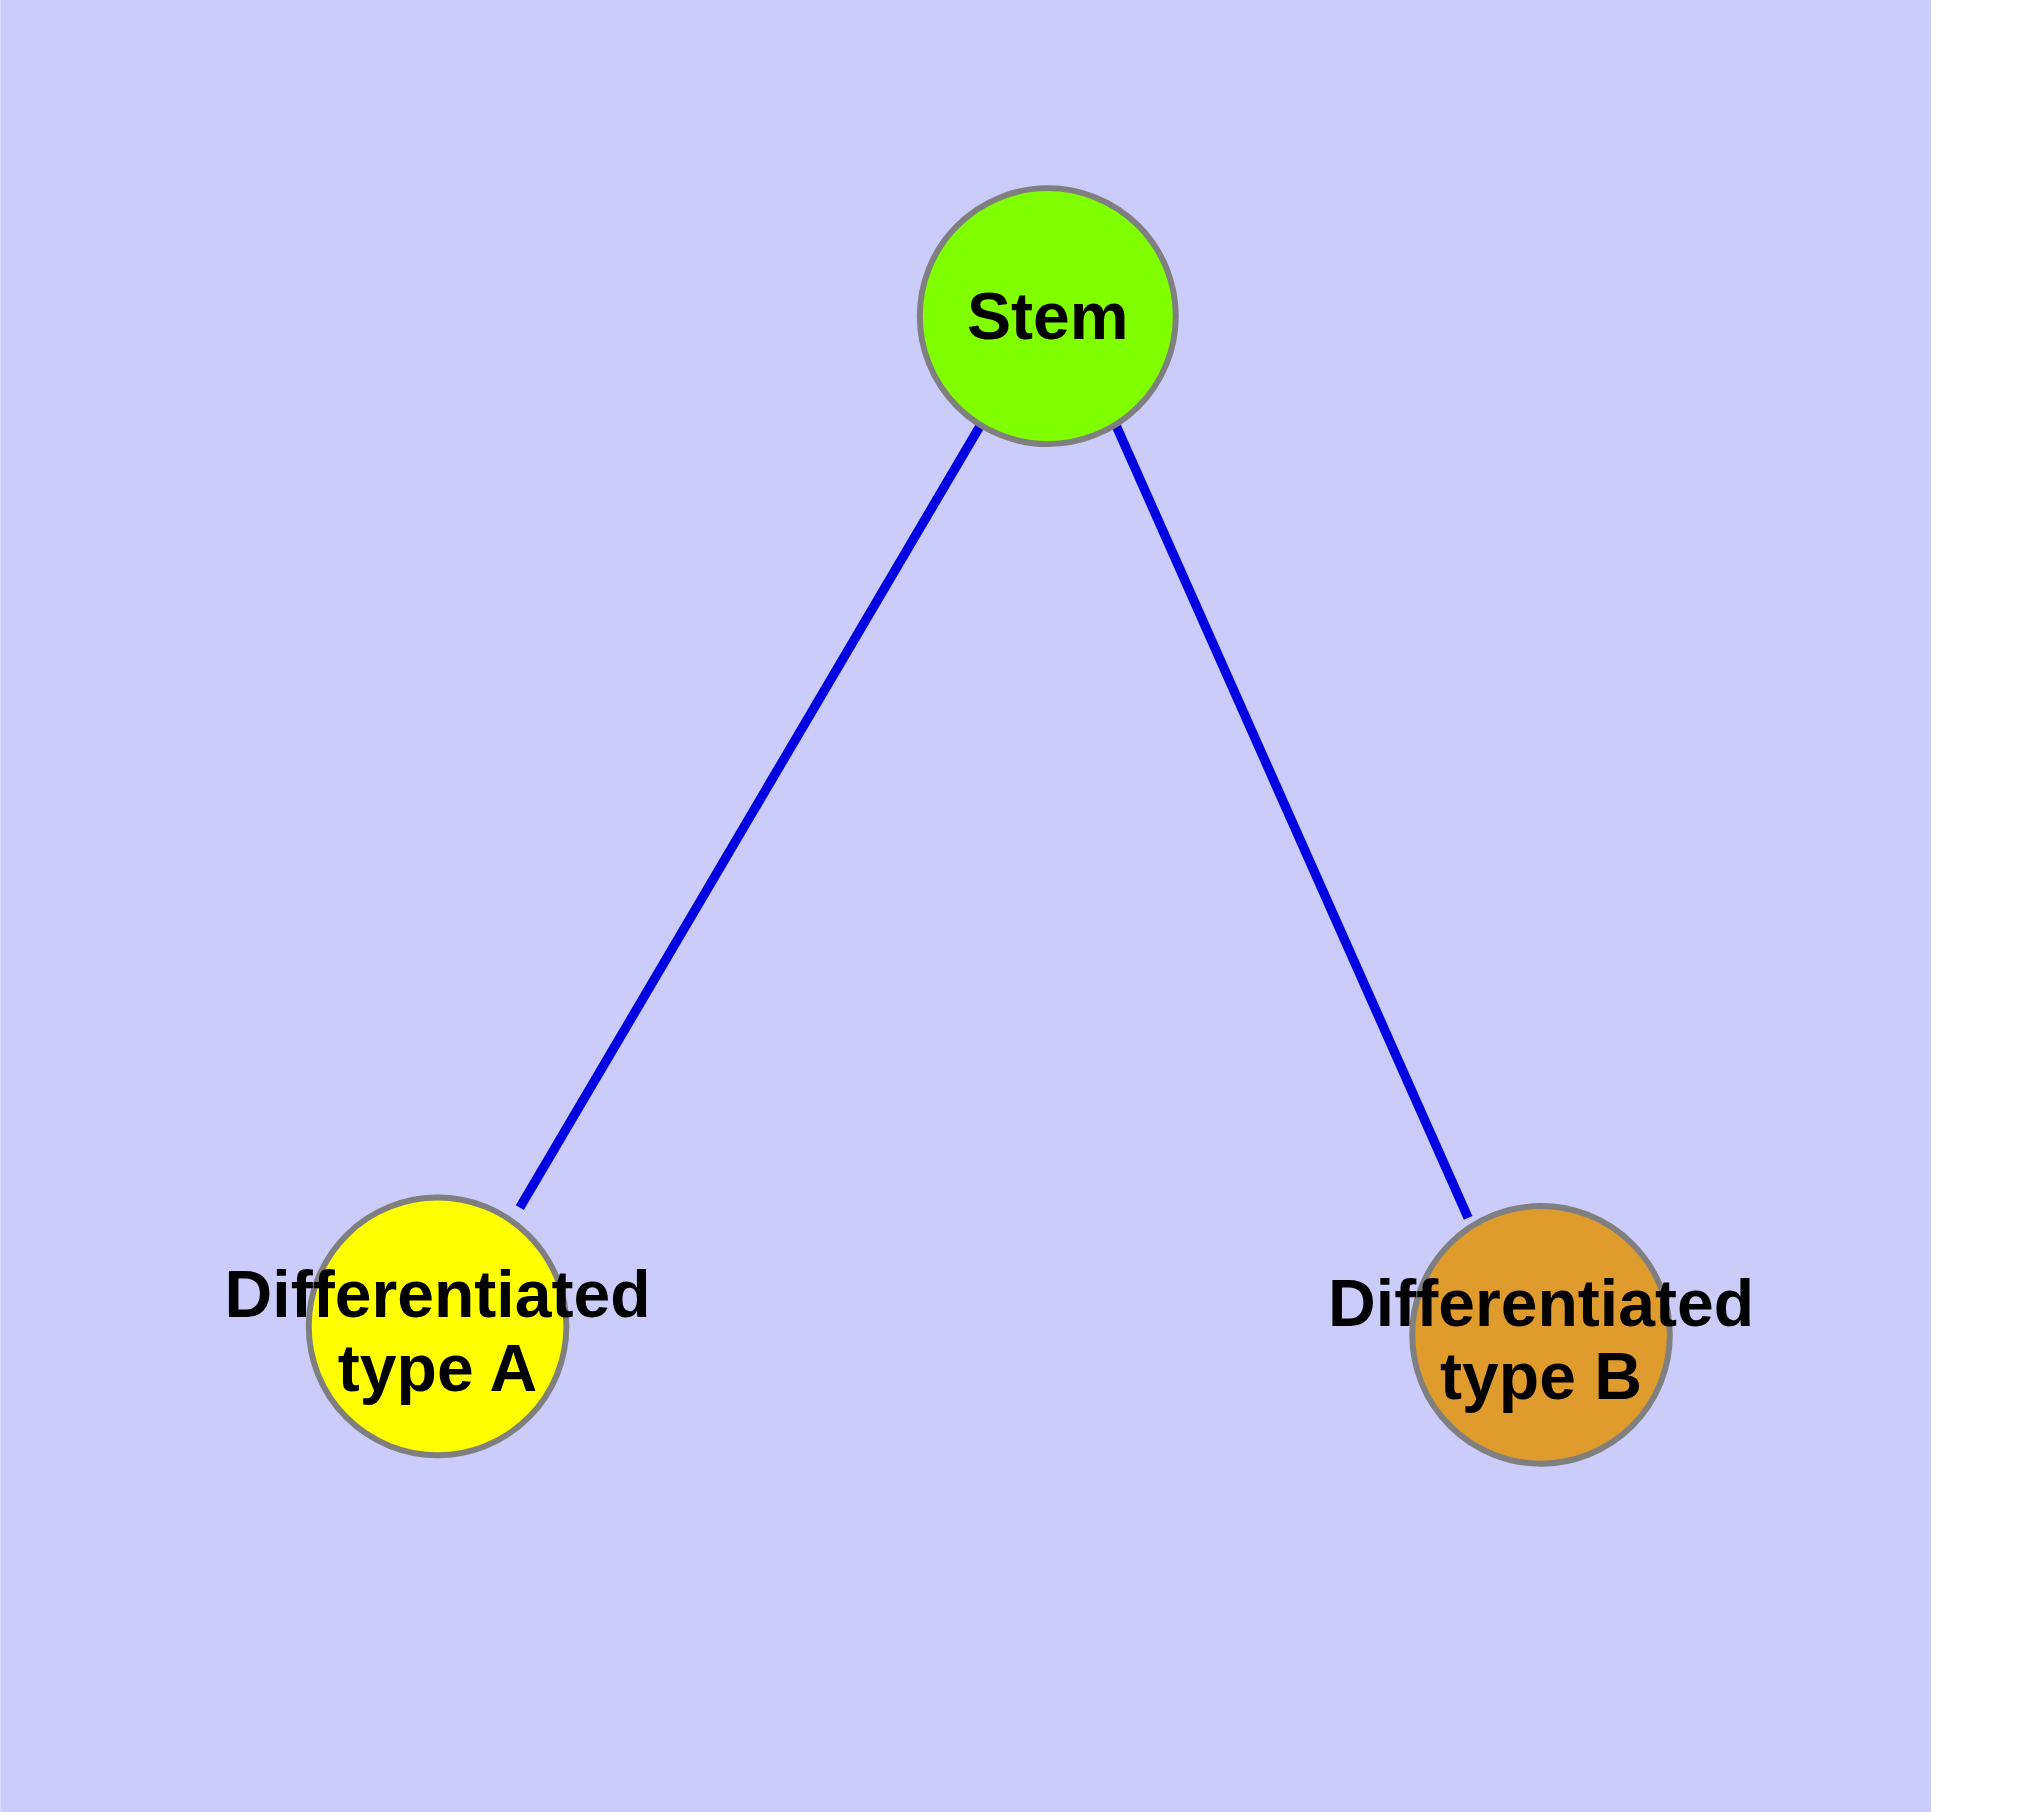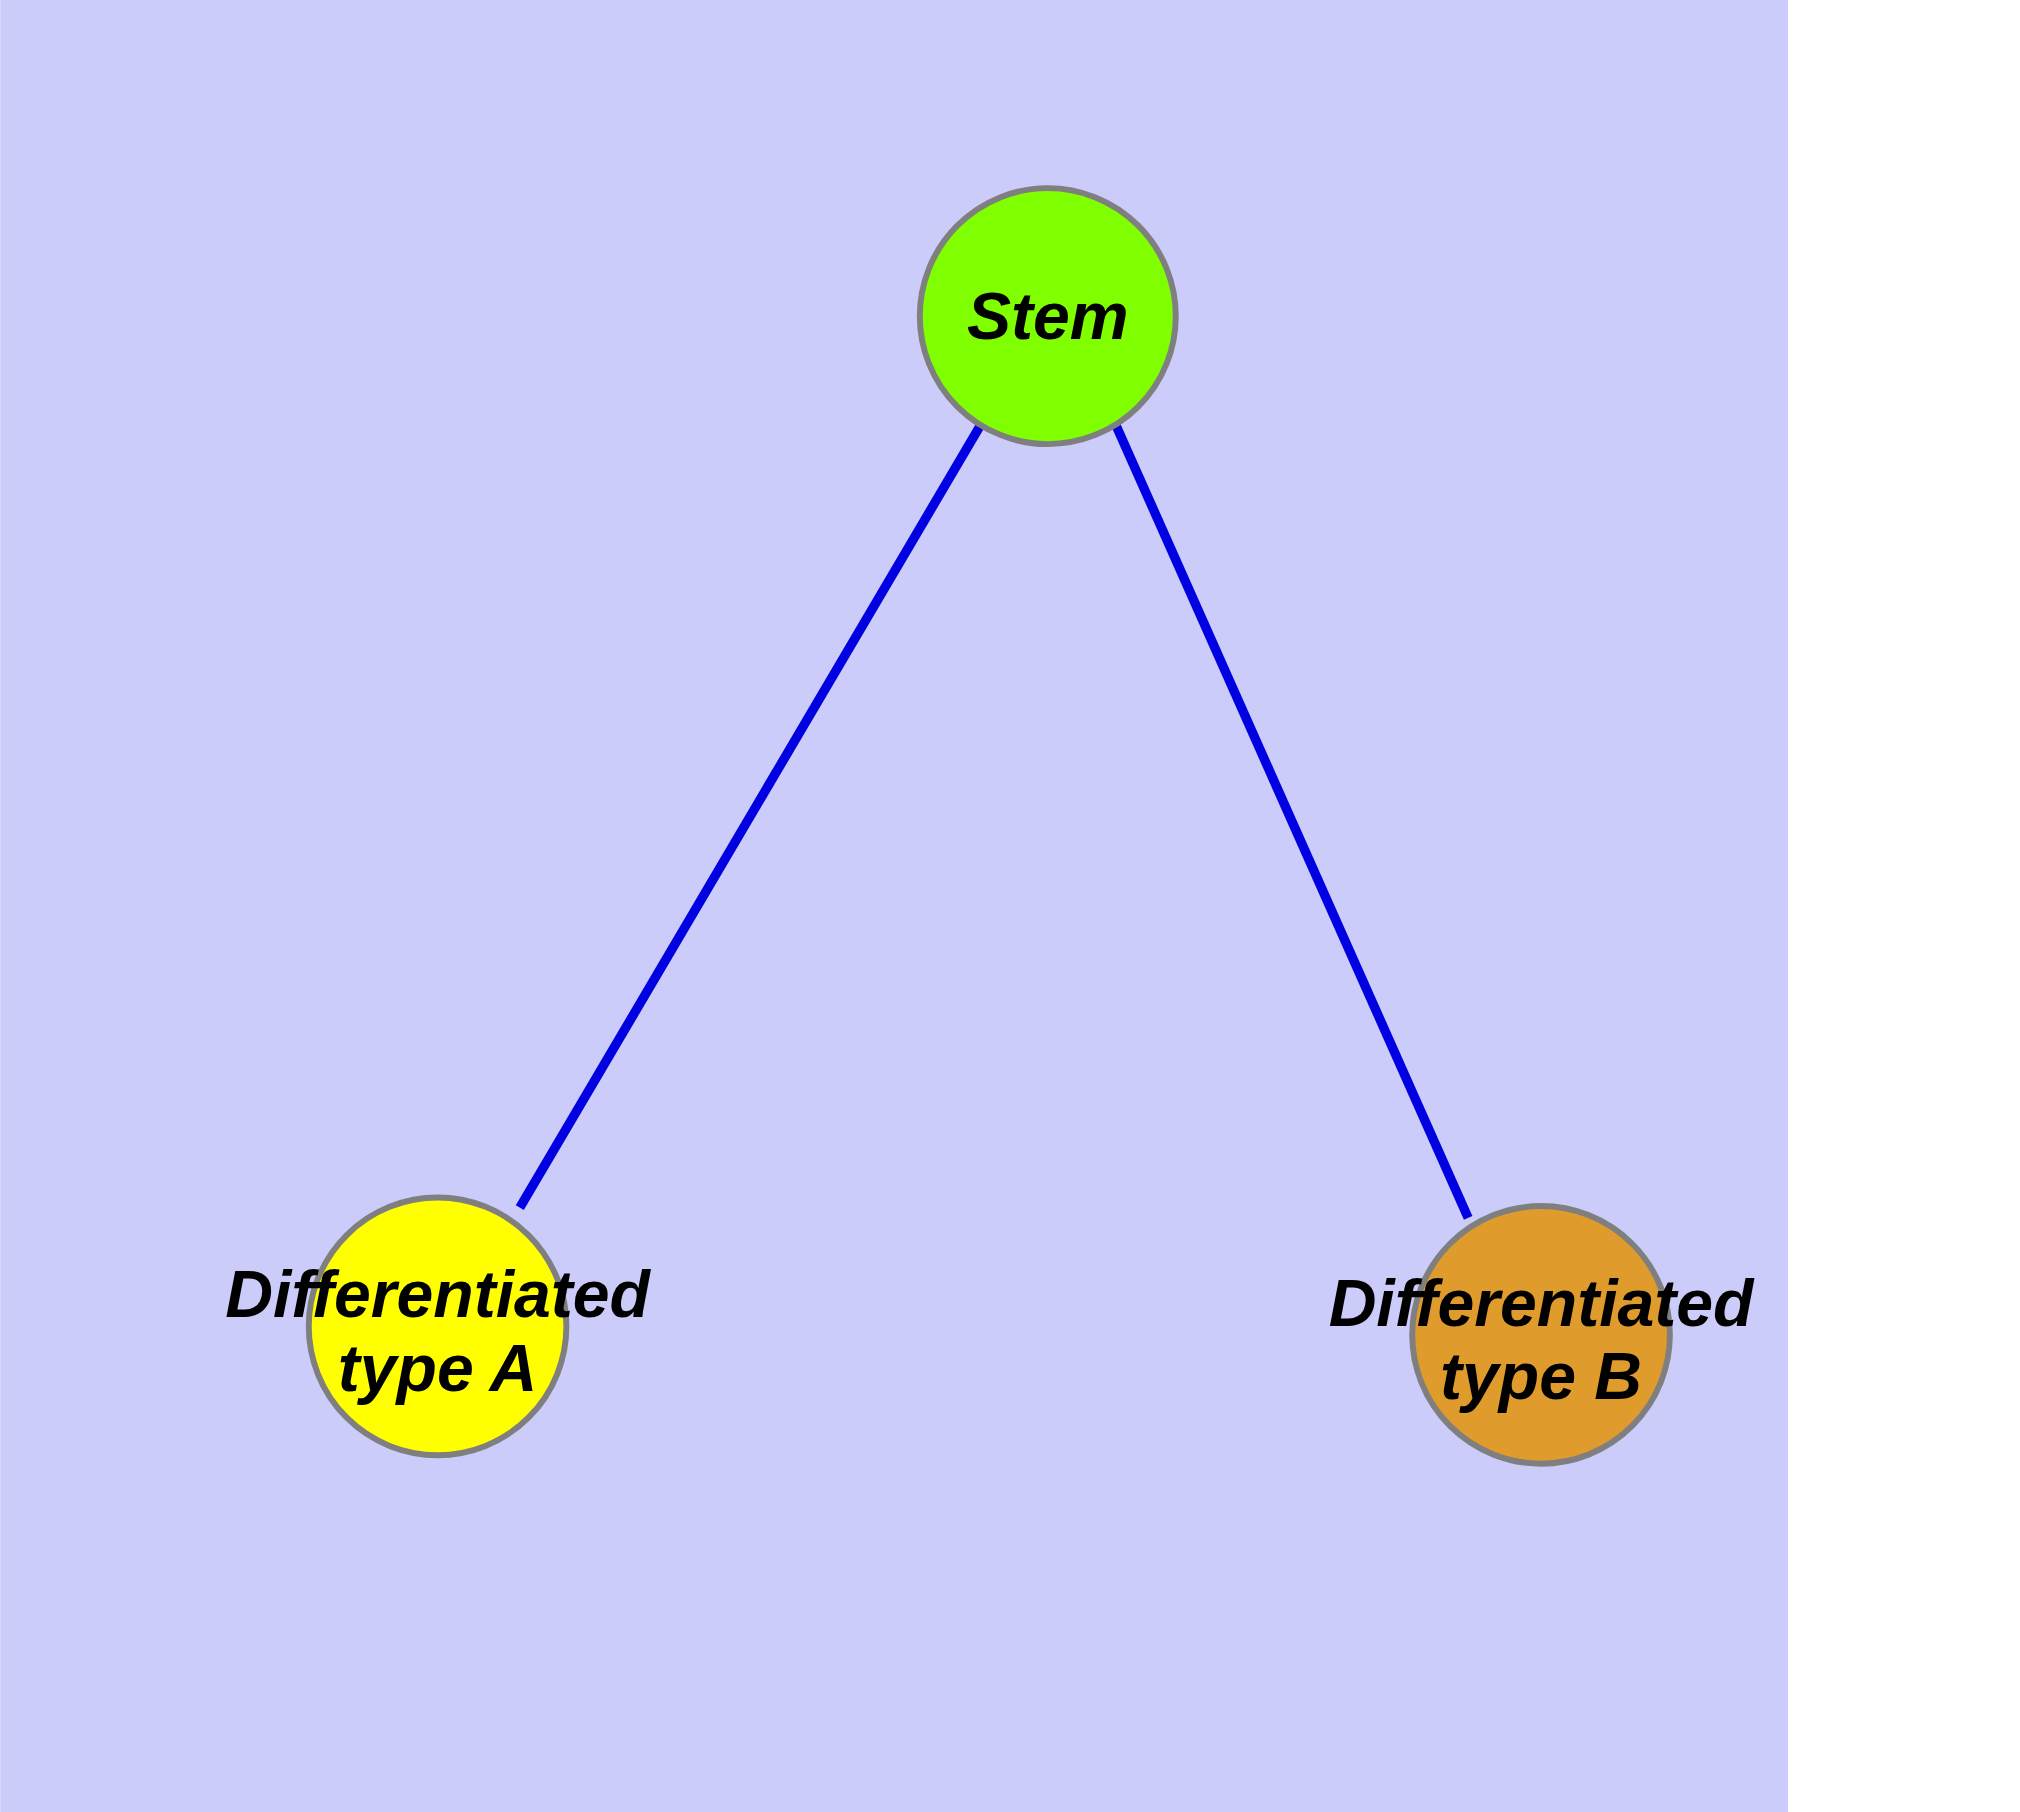--- a/index.html
+++ b/index.html
@@ -34,21 +34,21 @@
     font-family: "Liberation Sans", "DejaVu Sans", sans-serif;
     font-weight: bold;
     fill: #000000;
     text-anchor: middle;
     paint-order: normal;
   }
 </style>
 </head>
 <body>
 
-<div id="canvas" style="width: 1788px; height: 1812px; font-style: italic;">
+<div id="canvas" style="width: 1931px; height: 1812px;">
   <svg id="graph-svg" viewBox="0 0 2384 2138" xmlns="http://www.w3.org/2000/svg">
 
     <rect id="bg-rect" x="0" y="0" width="2384" height="2138" fill="#ccccfa"></rect>
 
     <g id="edges-group">
         <line x1="1157" y1="501" x2="613" y2="1425" stroke="#0000e0" stroke-width="11" class="edge-line"></line>
         <line x1="1317" y1="503" x2="1732" y2="1437" stroke="#0000e0" stroke-width="11" class="edge-line"></line>
       </g>
     <g id="nodes-group">
         <g>

